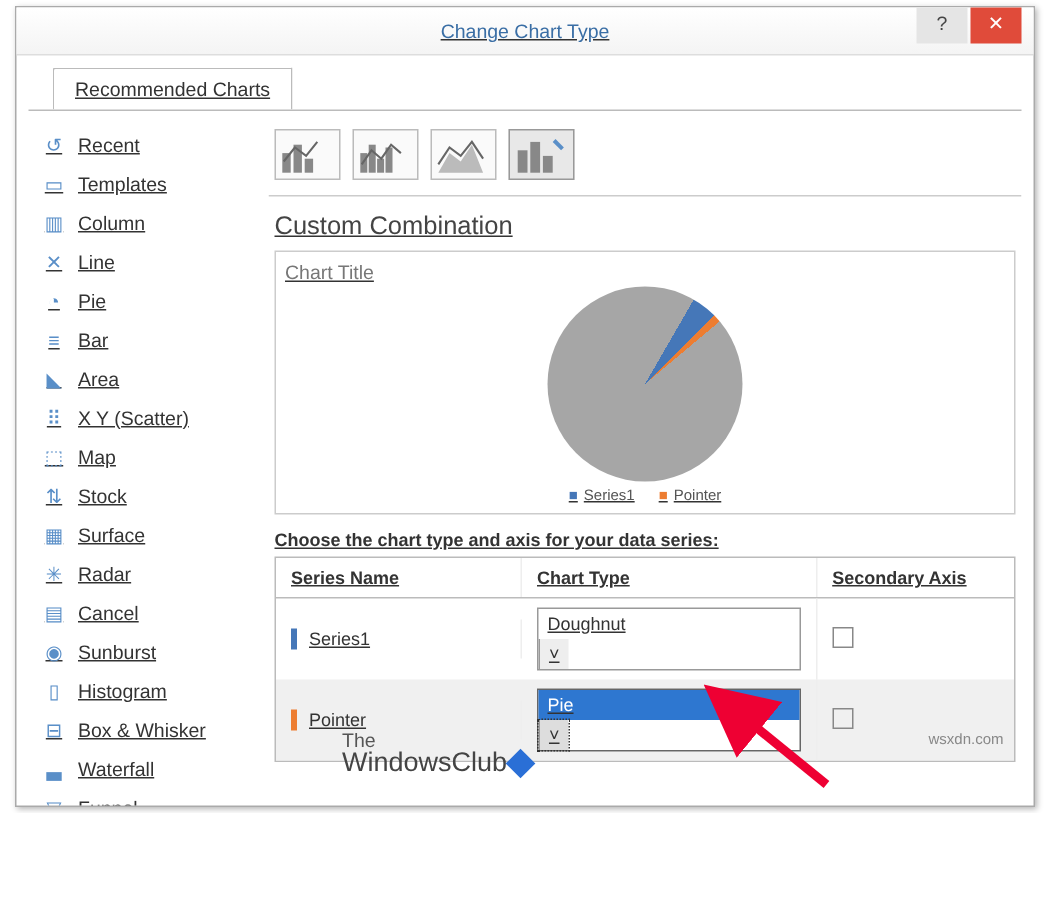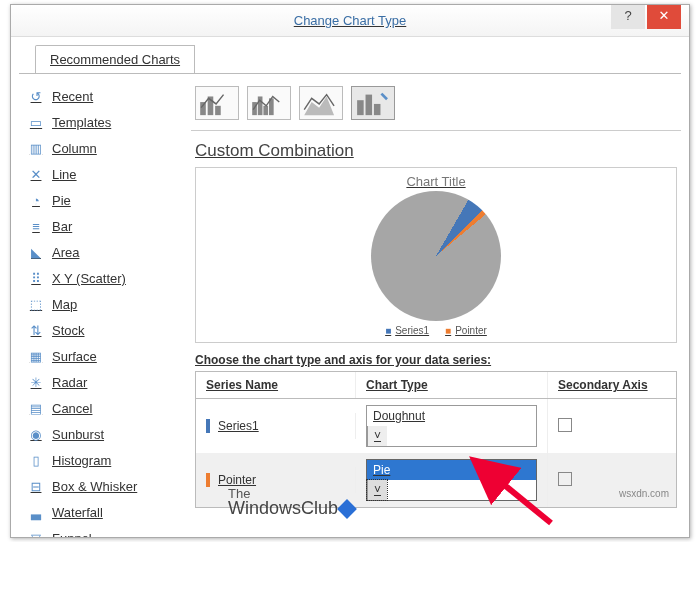--- a/index.html
+++ b/index.html
@@ -11,28 +11,28 @@
 .titlebar .close { position: absolute; right: 8px; top: 0; width: 34px; height: 24px; background: #e04b3a; text-align: center; line-height: 22px; color: #fff; cursor: pointer; font-size: 13px; }
 .tabs { display: flex; align-items: flex-end; padding: 8px 8px 0 8px; gap: 0; margin-left: 16px; }
 .tab { padding: 6px 14px; border: 1px solid #bbb; background: #fff; border-bottom: none; cursor: pointer; font-size: 13px; }
 .tab.inactive { border-top-left-radius: 2px; }
 .tab.active { border: 3px solid #d22; border-bottom: none; padding: 4px 12px; color: #222; position: relative; z-index: 2; }
 .tabline { border-bottom: 1px solid #bbb; margin: 0 8px; }
 .main { flex: 1; display: flex; padding: 8px; gap: 8px; overflow: hidden; }
 .sidebar { width: 152px; border: 1px solid transparent; display: flex; flex-direction: column; }
 .sidebar .item { display: flex; align-items: center; gap: 8px; padding: 5px 8px; cursor: pointer; font-size: 13px; }
 .sidebar .item .ic { width: 16px; height: 16px; display: flex; align-items: center; justify-content: center; color: #5a8fc8; }
-.content { flex: 1; display: flex; flex-direction: column; overflow: hidden; margin-left: 12px; }
+.content { flex: 1; display: flex; flex-direction: column; overflow: hidden; }
 .thumbs { border-bottom: 1px solid #ccc; padding: 4px 4px 10px; display: flex; gap: 8px; }
 .thumb { width: 44px; height: 34px; border: 1px solid #bbb; background: #fafafa; display: flex; align-items: center; justify-content: center; cursor: pointer; }
 .thumb.sel { background: #e8e8e8; border: 1px solid #999; }
 .thumb svg { width: 38px; height: 28px; }
 .section-title { font-size: 17px; color: #444; margin: 10px 4px 6px; }
 .preview { border: 1px solid #ccc; margin: 0 4px; padding: 6px; }
-.preview .charttitle { text-align: center; color: #777; font-size: 13px; margin-bottom: 2px; }
+.preview .charttitle { text-align: left; color: #777; font-size: 13px; margin-bottom: 2px; }
 .preview .pie { width: 130px; height: 130px; margin: 2px auto; border-radius: 50%; background: conic-gradient(#a6a6a6 0deg 30deg, #4577b8 30deg 45deg, #ed7d31 45deg 50deg, #a6a6a6 50deg 360deg); }
 .preview .legend { display: flex; gap: 16px; justify-content: center; margin-top: 4px; font-size: 10px; color: #555; }
 .preview .legend span::before { content: "\25A0"; margin-right: 4px; }
 .preview .legend span.s1::before { color: #4577b8; }
 .preview .legend span.s2::before { color: #ed7d31; }
 .choose { font-size: 12px; font-weight: bold; margin: 10px 4px 4px; }
 .table { border: 1px solid #bbb; margin: 0 4px; font-size: 12px; }
 .table .hdr, .table .row { display: grid; grid-template-columns: 1fr 1.2fr 0.8fr; align-items: center; }
 .table .hdr { border-bottom: 1px solid #bbb; font-weight: bold; }
 .table .hdr > div, .table .row > div { padding: 6px 10px; border-right: 1px solid #eee; }

